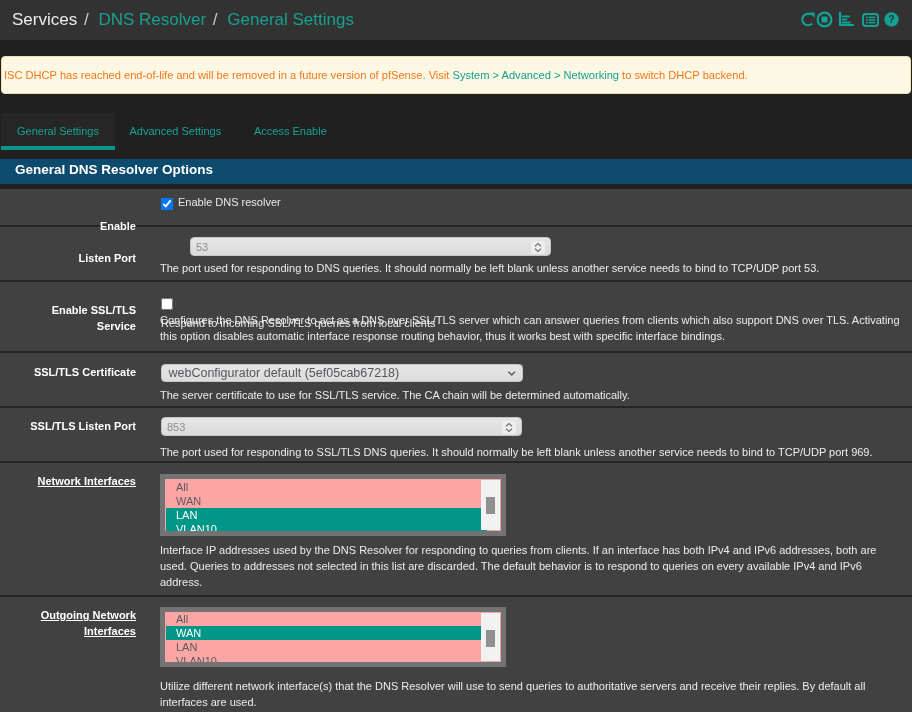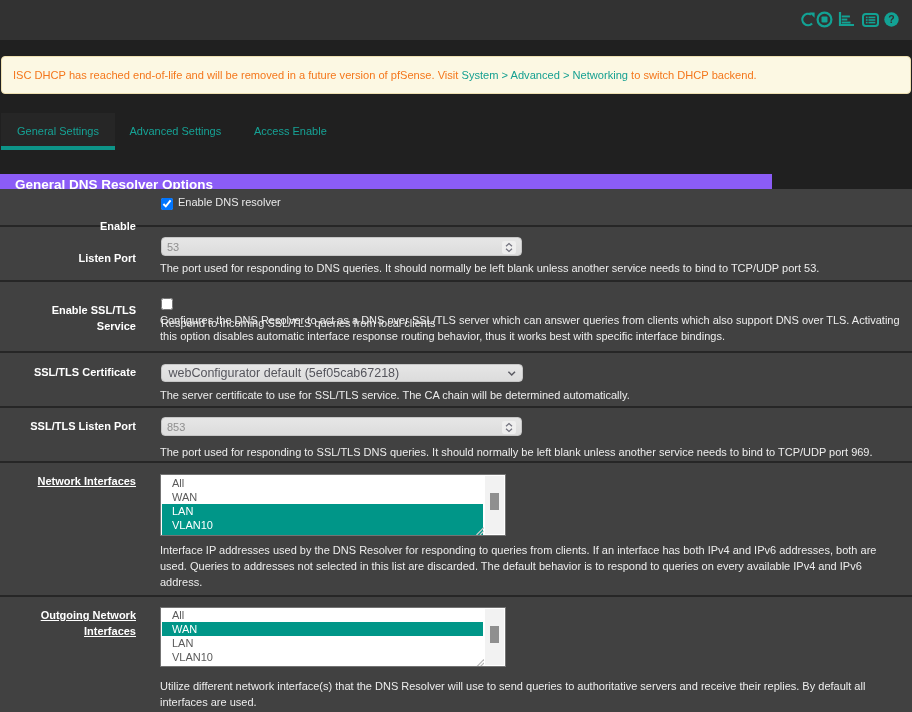--- a/index.html
+++ b/index.html
@@ -2,47 +2,48 @@
 <html><head>
 <meta charset="utf-8">
 <style>
   * { margin:0; padding:0; box-sizing:border-box; }
   html,body { width:912px; height:712px; background:#202020; font-family:"Liberation Sans", sans-serif; overflow:hidden; position:relative; }
   .navbar { position:absolute; left:0; top:0; width:912px; height:39.5px; background:#323232; }
   .crumb { position:absolute; left:12px; top:2px; line-height:36px; font-size:17px; color:#ececec; white-space:nowrap; }
   .crumb .sep { color:#c9c9c9; margin-left:2px; margin-right:5px; }
   .crumb a { color:#17a08f; text-decoration:none; }
   .ic { position:absolute; }
-  .alert { position:absolute; left:1px; top:56px; width:910px; height:38px; background:#fcf8e3; border:1px solid #eee0b1; border-radius:4px; color:#f4771c; font-size:11.1px; line-height:36px; padding-left:11px; }
+  .alert { position:absolute; left:1px; top:56px; width:910px; height:38px; background:#fcf8e3; border:1px solid #eee0b1; border-radius:4px; color:#f4771c; font-size:11.1px; line-height:36px; padding-left:2px; }
   .alert a { color:#16a091; text-decoration:none; }
   .tab { position:absolute; top:113px; height:33px; color:#16a295; font-size:11px; line-height:36px; padding:0 16px; }
   .tab.active { background:#262626; border-bottom:4px solid #0d9488; height:37px; line-height:33px; padding-top:2px; }
-  .panelhead { position:absolute; left:0; top:174px; width:772px; height:24.5px; background:#8b5cf6; color:#fff; font-weight:bold; font-size:13.5px; line-height:21.5px; padding-left:15px; }
+  .panelhead { position:absolute; left:0; top:159px; width:912px; height:24.5px; background:#0c4a6e; color:#fff; font-weight:bold; font-size:13.5px; line-height:21.5px; padding-left:15px; }
   .rowbg { position:absolute; left:0; width:912px; background:#414141; }
   .rline { position:absolute; left:0; width:912px; height:2.5px; background:#262626; }
   .lbl { position:absolute; left:0; width:136px; text-align:right; color:#fff; font-weight:bold; font-size:11px; line-height:16px; }
   .lbl a { color:#fff; text-decoration:underline;margin-top:36px; }
   .cbrow { position:absolute; left:161px; display:flex; align-items:flex-start; gap:5px; color:#e9e9e9; font-size:11px; line-height:16px; height:16px; }
   .cb { width:12px; height:12px; flex:none; margin:3.5px 0 0 0; }
   .help { position:absolute; left:160px; width:744px; color:#ededed; font-size:11px; line-height:16px; }
   .tinput { position:absolute; left:160.5px; width:361.5px; height:19px; background:linear-gradient(180deg,#e6e6e6,#dcdcdc); border:1px solid #c6c6c6; border-radius:4px; color:#8e8e8e; font-size:11px; line-height:18.5px; padding-left:5.5px; }
   .spinzone { position:absolute; right:5px; top:3px; width:14px; height:13px; background:#eeeeee; border-radius:2px; }
   .tselect { position:absolute; left:160.5px; width:362.5px; height:18.5px; background:linear-gradient(180deg,#e6e6e6,#dcdcdc); border:1px solid #c6c6c6; border-radius:4px; color:#55555c; font-size:12.5px; line-height:16.5px; padding-left:7px; }
   .spin { position:absolute; right:3px; top:1px; width:15px; height:15px; }
-  .listbox { position:absolute; left:160px; width:345.5px; background:#ffffff; border:1px solid #737373; overflow:hidden; }
+  .listbox { position:absolute; left:160px; width:345.5px; background:#fca5a5; border:5px solid #737373; overflow:hidden; }
   .opts { position:absolute; left:1px; top:0.5px; width:321px; }
   .opt { height:14px; font-size:11px; line-height:14px; padding-left:10px; color:#5a5a5a; white-space:nowrap; }
   .opt.sel { background:#009688; color:#fff; }
   .gutter { position:absolute; top:1px; right:1px; bottom:1px; width:19px; background:#f2f2f2; }
   .thumb { position:absolute; left:5.5px; width:9px; height:17px; background:#8f8f8f; }
   .grip { position:absolute; }
 </style>
 </head>
 <body>
 <div class="navbar">
+  <div class="crumb">Services <span class="sep">/</span> <a>DNS Resolver</a> <span class="sep">/</span> <a>General Settings</a></div>
   <svg class="ic" style="left:800px;top:12px;" width="16" height="15" viewBox="0 0 16 15">
       <path d="M 12.1 11.5 A 5.7 5.7 0 1 1 11.0 2.6" fill="none" stroke="#12a294" stroke-width="2.2"></path>
       <path d="M 9.2 0.4 L 14.6 0.4 L 14.6 5.8 Z" fill="#12a294"></path>
     </svg>
   <svg class="ic" style="left:815.5px;top:11px;" width="17" height="17" viewBox="0 0 17 17">
       <circle cx="8.5" cy="8.5" r="6.9" fill="none" stroke="#12a294" stroke-width="2.2"></circle>
       <rect x="5.5" y="5.5" width="6" height="6" rx="1" fill="#12a294"></rect>
     </svg>
   <svg class="ic" style="left:838px;top:12px;" width="16" height="15" viewBox="0 0 16 15">
       <g stroke="#12a294" stroke-width="2.2" fill="none">
@@ -84,21 +85,21 @@
 <div class="rline" style="top:460.5px;"></div>
 <div class="rline" style="top:594.5px;"></div>
 
 <div class="lbl" style="top:201.5px;margin-top:16px;">Enable</div>
 <div class="cbrow" style="top:194px;">
     <input type="checkbox" checked="" class="cb" style="">
     <span>Enable DNS resolver</span>
   </div>
 
 <div class="lbl" style="top:250px;">Listen Port</div>
-<div class="tinput" style="top:236.5px;">53
+<div class="tinput" style="top:236.5px;margin-left:29px;">53
   <div class="spinzone"><svg width="14" height="13" viewBox="0 0 14 13">
         <g fill="none" stroke="#70707c" stroke-width="1.2">
           <path d="M4 5.2 7 2.6 10 5.2"></path>
           <path d="M4 7.8 7 10.4 10 7.8"></path>
         </g>
       </svg></div>
 </div>
 <div class="help" style="top:259.5px;">The port used for responding to DNS queries. It should normally be left blank unless another service needs to bind to TCP/UDP port 53.</div>
 
 <div class="lbl" style="top:302px;padding-left:44px;">Enable SSL/TLS Service</div>

